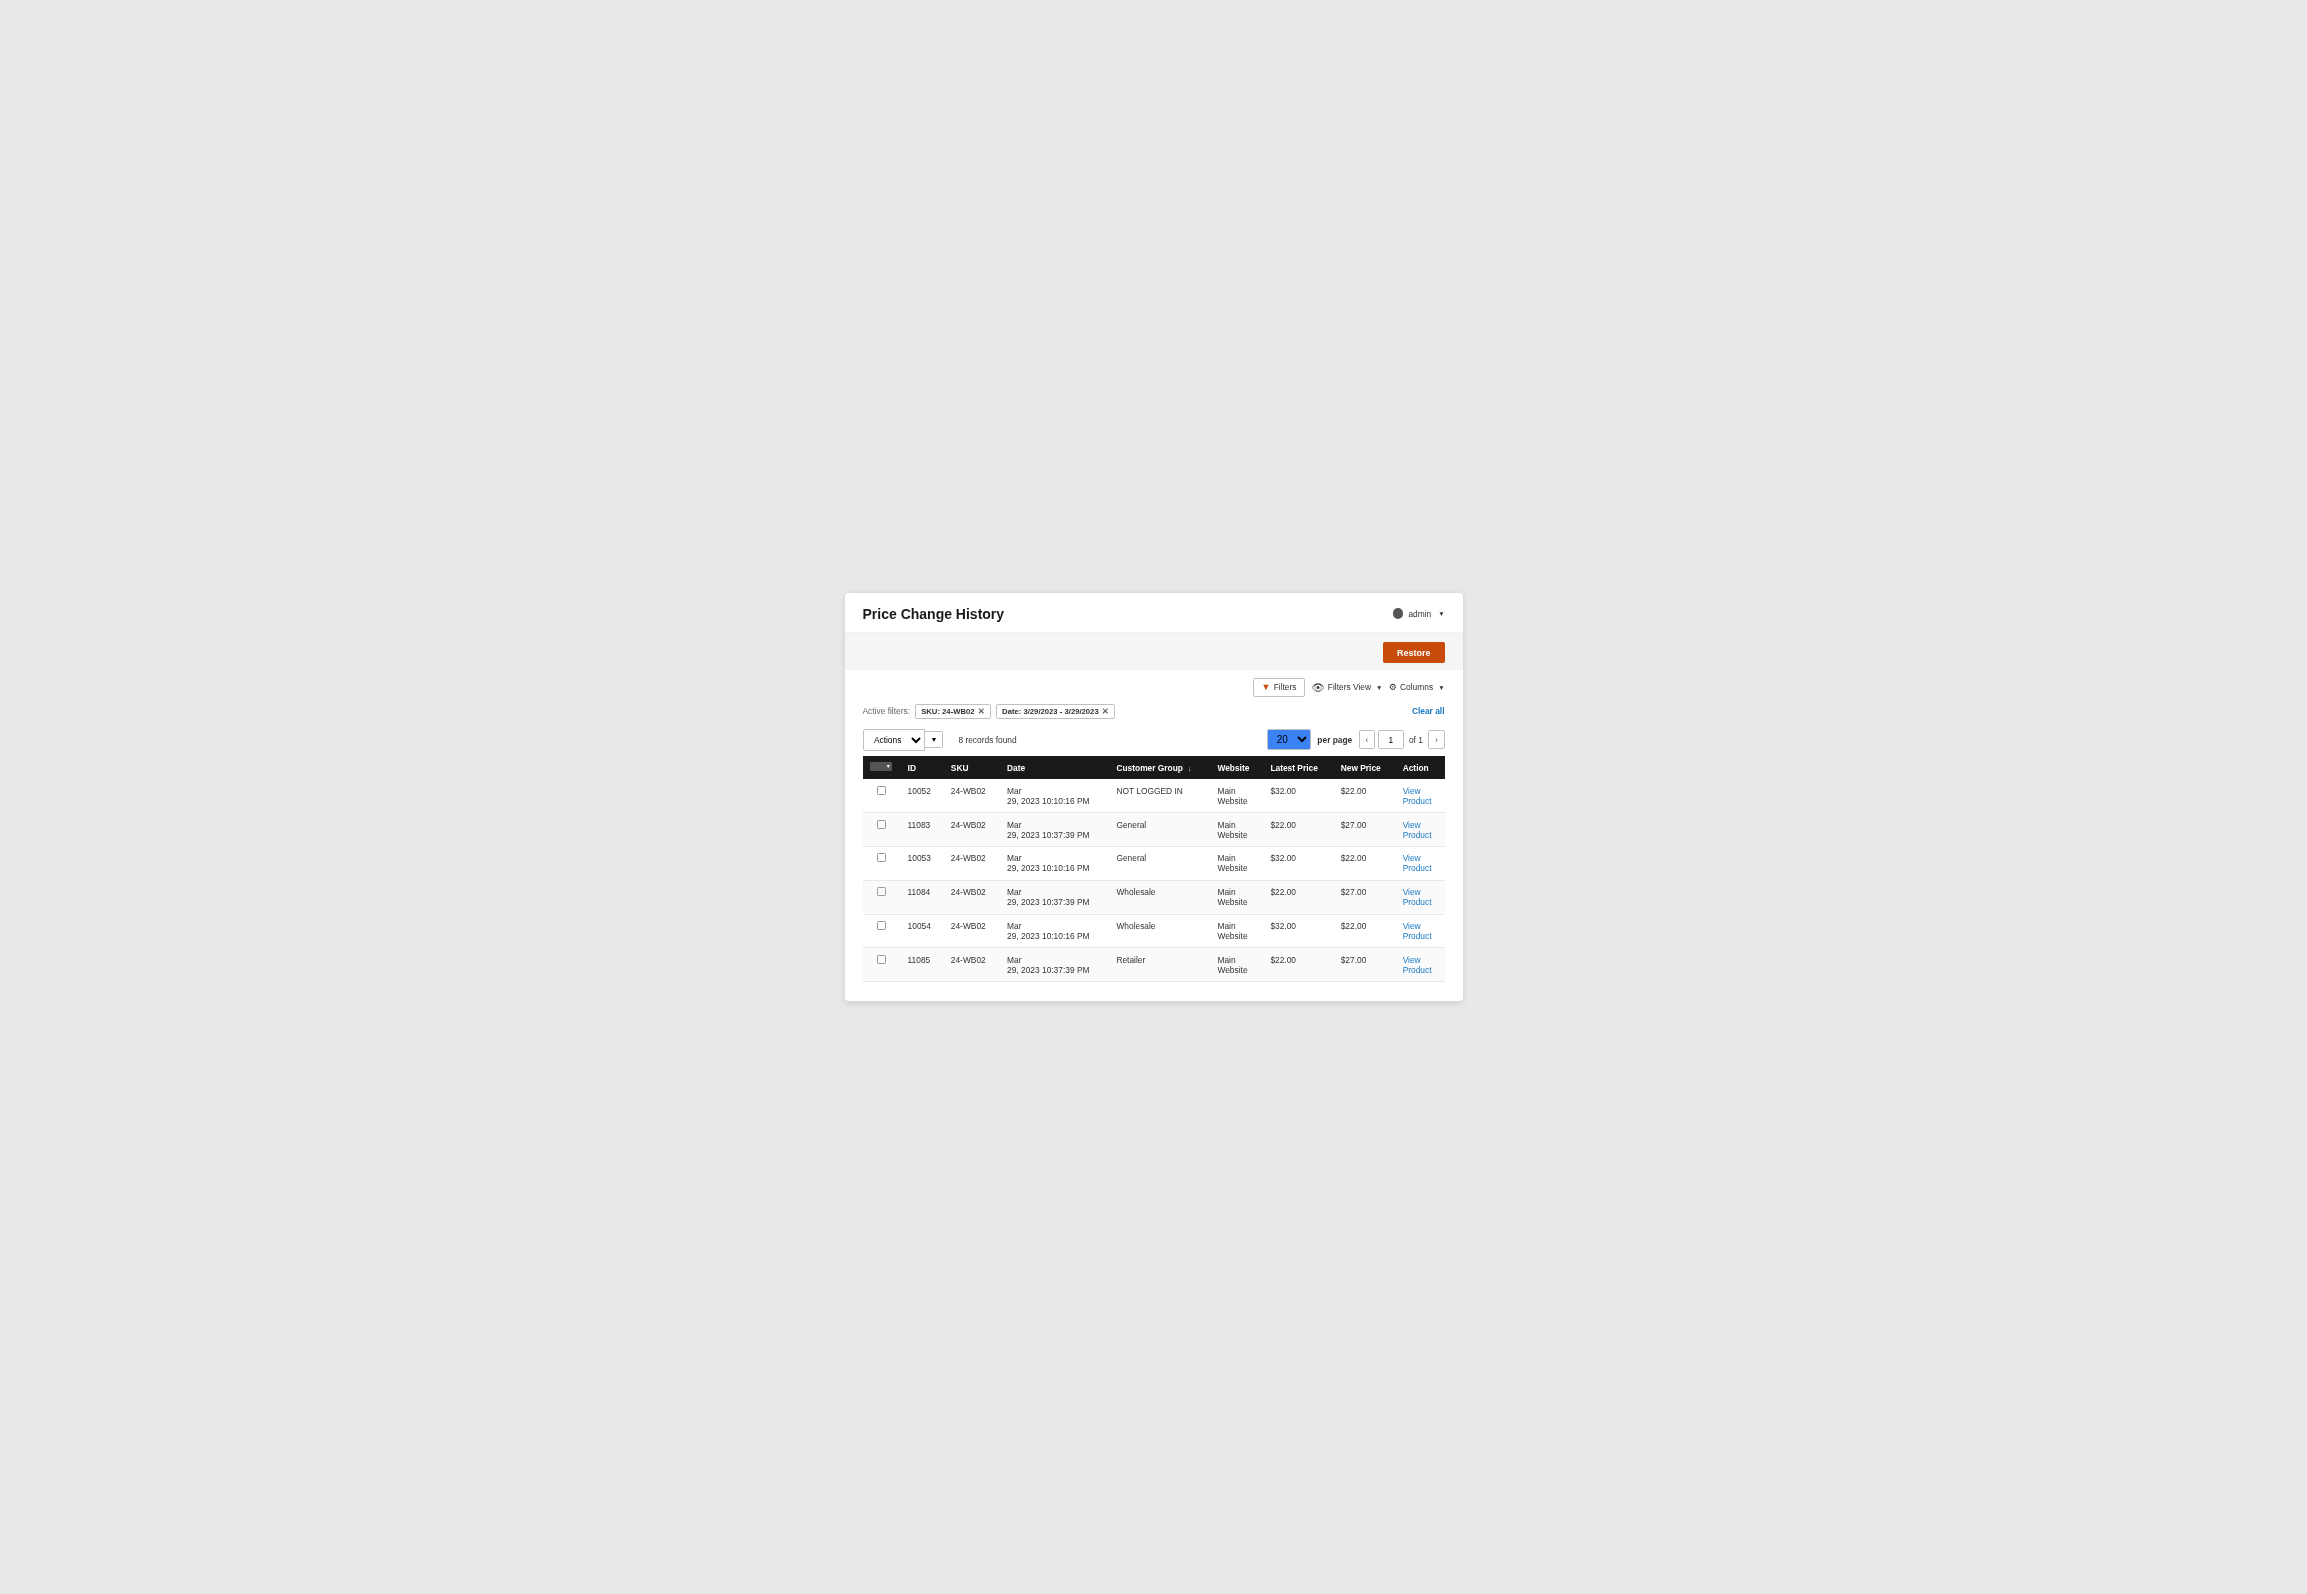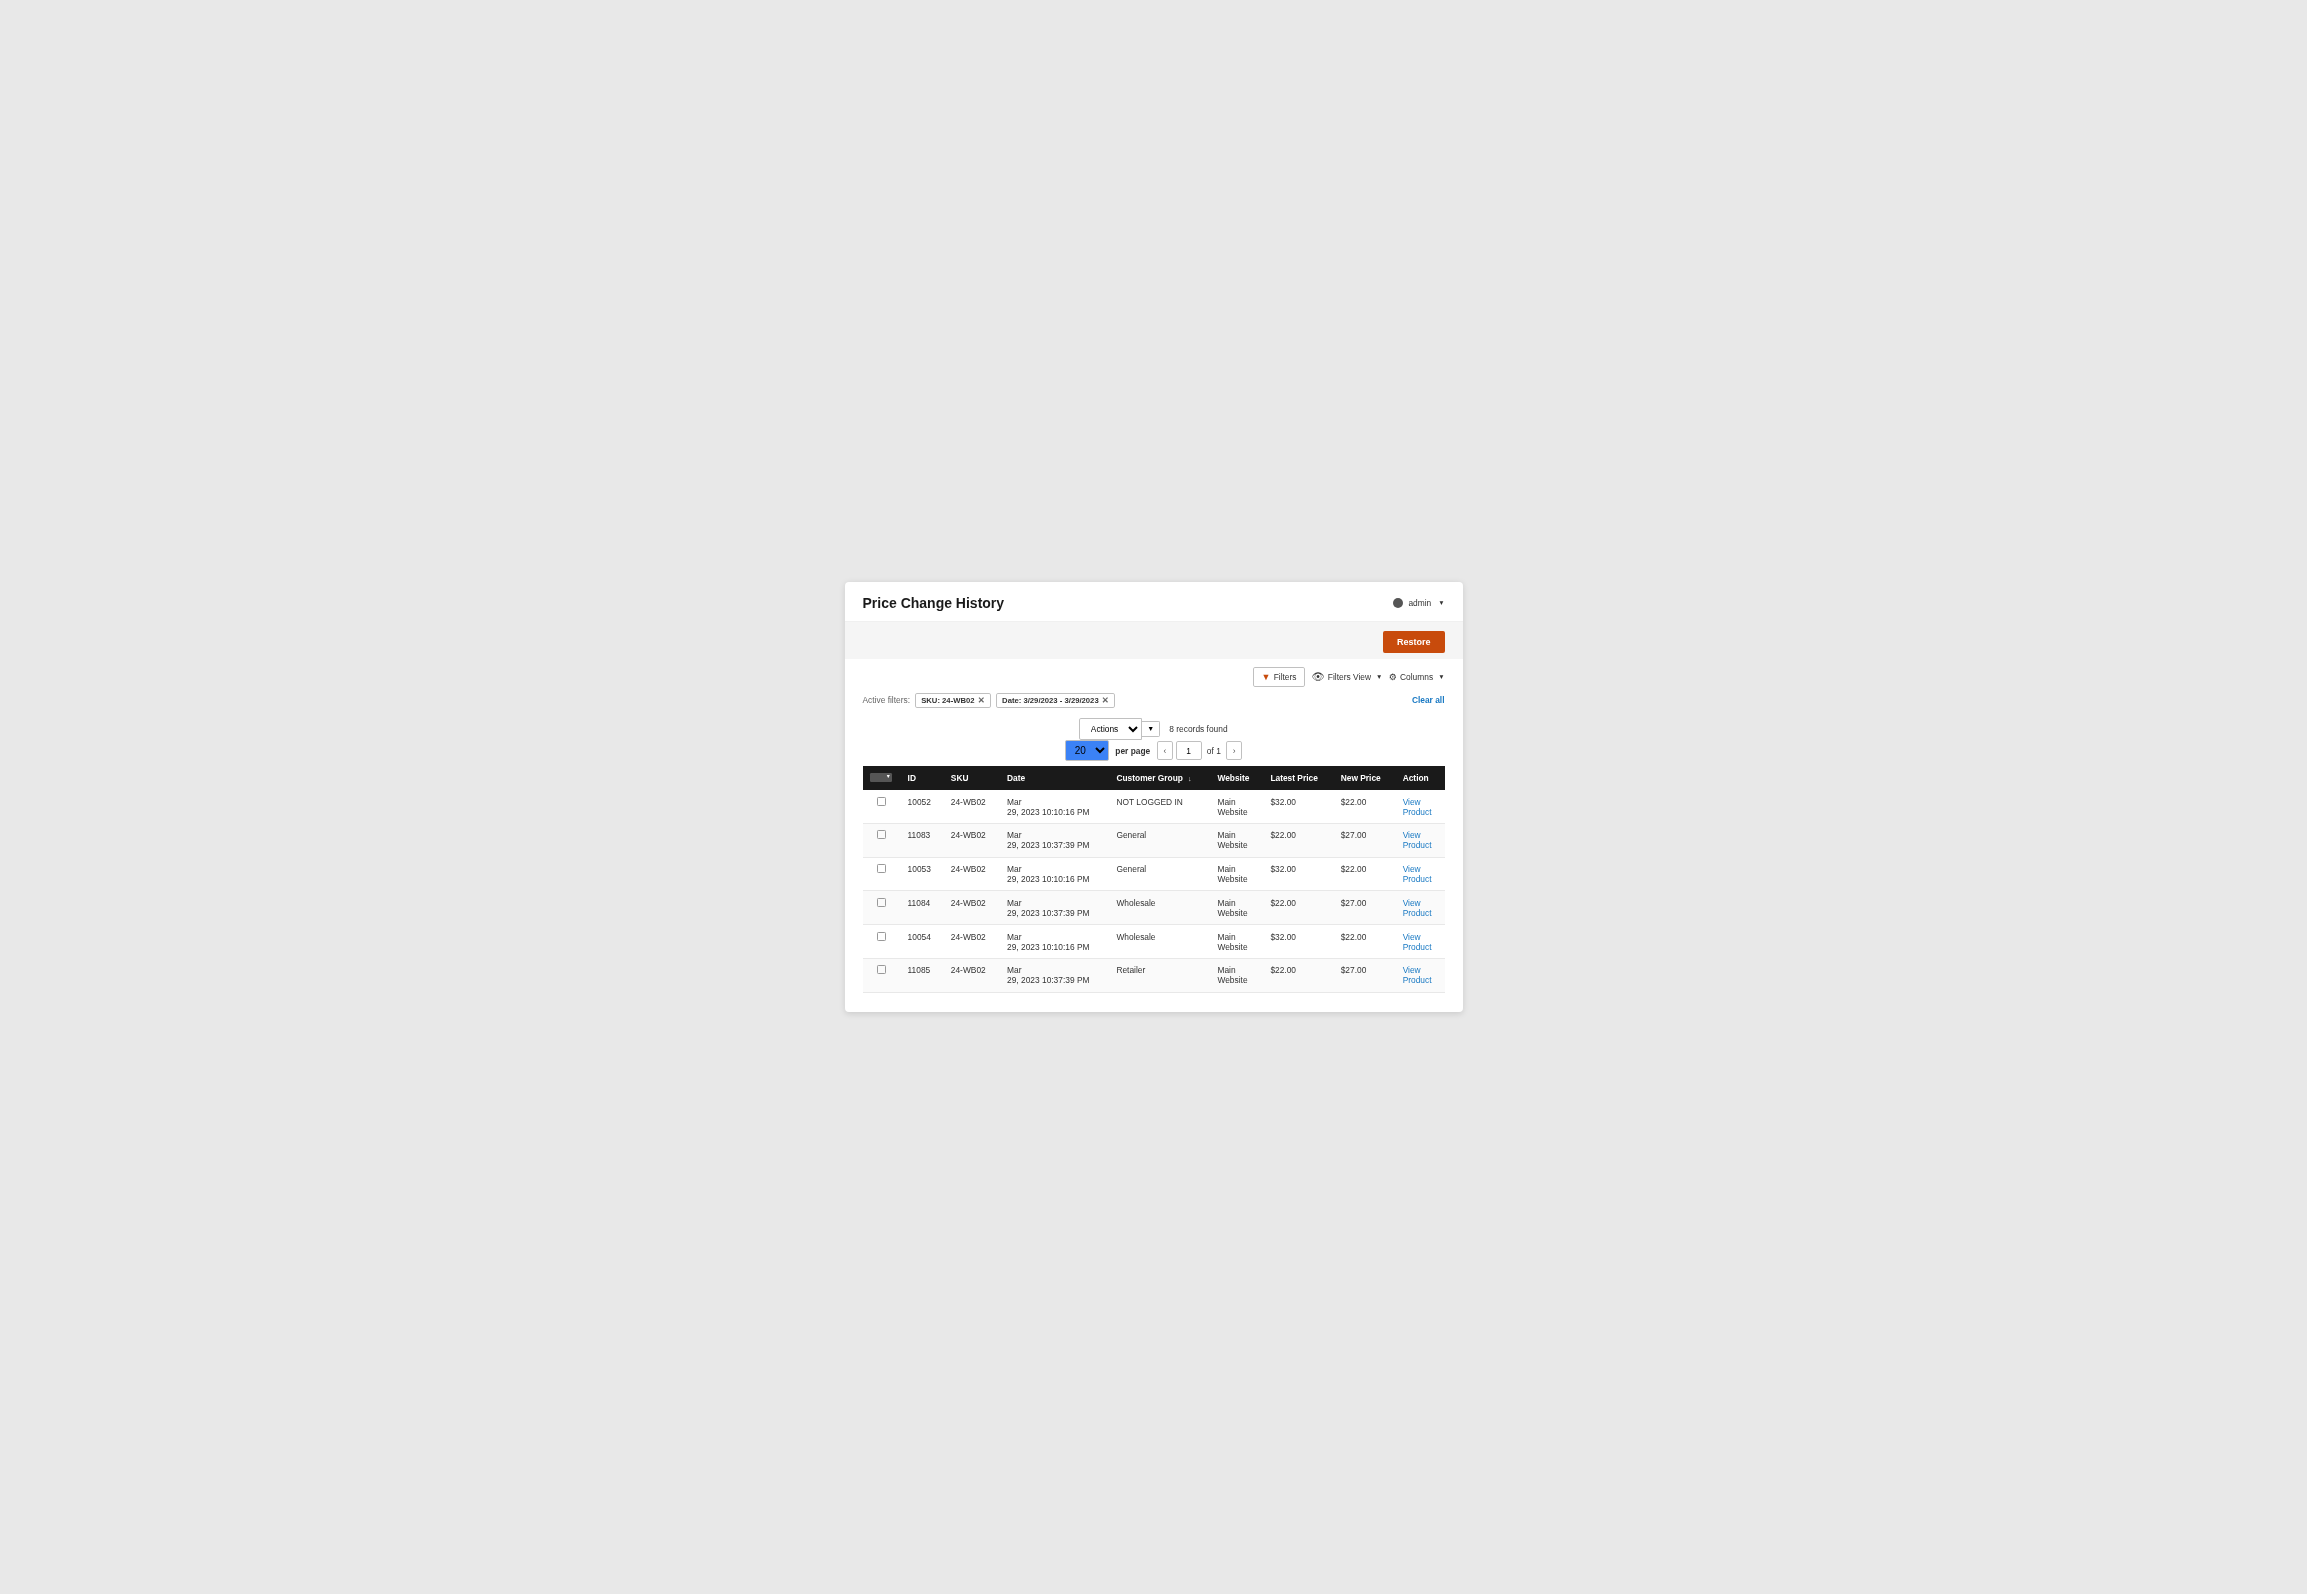--- a/index.html
+++ b/index.html
@@ -145,21 +145,20 @@
       font-size: 8.4px;
       font-weight: 600;
       cursor: pointer;
       text-decoration: none;
     }
     .pagination-row {
       display: flex;
       align-items: center;
       justify-content: space-between;
       padding: 6.4px 18px 5.1px 18px;
-      flex-direction: column;
     }
     .actions-select-wrap {
       display: flex;
       align-items: center;
       gap: 0;
     }
     .actions-select {
       border: 0.6px solid #c0c0c0;
       border-radius: 1.9px 0 0 1.9px;
       padding: 3.9px 6.4px;
@@ -172,21 +171,21 @@
       border-left: none;
       border-radius: 0 1.9px 1.9px 0;
       padding: 3.9px 5.1px;
       background: #fff;
       cursor: pointer;
       font-size: 7px;
     }
     .records-found {
       font-size: 8.4px;
       color: #333;
-      margin-left: 9px;
+      margin-left: 15px;
     }
     .pagination-right {
       display: flex;
       align-items: center;
       gap: 2.6px;
     }
     .per-page-select {
       border: 0.6px solid #c0c0c0;
       border-radius: 1.9px;
       padding: 3.2px 5.1px;

